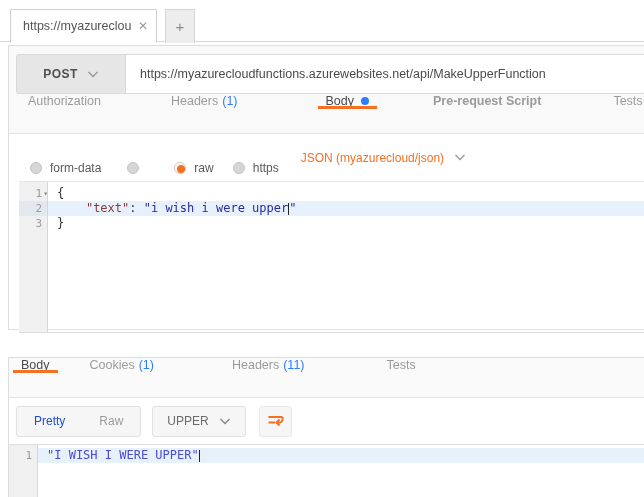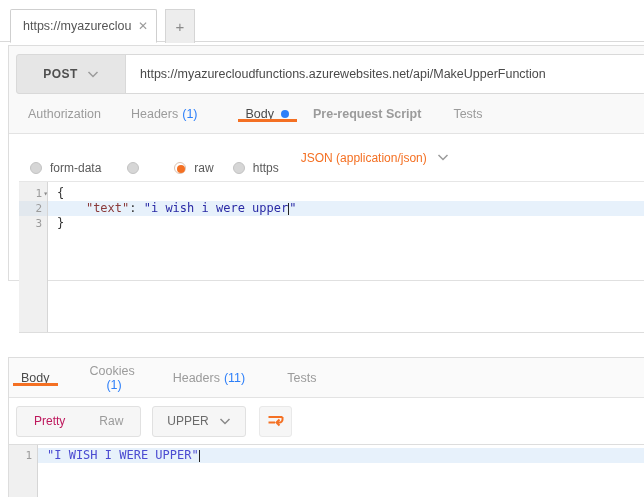--- a/index.html
+++ b/index.html
@@ -21,29 +21,29 @@
     border:1px solid #cfcfcf;border-bottom:1px solid #fff;border-radius:2px 2px 0 0;
     display:flex;align-items:center;padding:0 8px 0 12px;z-index:2;}
   .req-tab-title{font-size:12.5px;color:#555;white-space:nowrap;overflow:hidden;flex:1;}
   .close-x{color:#9b9b9b;font-size:12px;margin-left:6px;cursor:pointer;}
   .plus-tab{position:absolute;left:165px;top:9px;width:30px;height:34px;background:#ededed;
     border:1px solid #d5d5d5;border-bottom:none;display:flex;align-items:center;justify-content:center;
     color:#8a8a8a;font-size:15px;}
 
   
   .panel{position:absolute;left:8px;width:636px;background:#fff;border-left:1px solid #ddd;border-top:1px solid #ddd;}
-  #request-panel{top:45px;height:236px;border-bottom:1px solid #e0e0e0;}
+  #request-panel{top:45px;height:285px;border-bottom:1px solid #e0e0e0;}
   .req-header{background:#f9f9f9;height:88px;border-bottom:1px solid #e3e3e3;padding:8px 0 0 7px;}
   .url-bar{display:flex;height:40px;background:#e6e6e6;border:1px solid #d9d9d9;border-radius:3px;margin-right:-2px;}
   .method-box{width:108px;display:flex;align-items:center;justify-content:center;gap:9px;cursor:pointer;}
   .method-label{font-size:12px;font-weight:bold;color:#4f4f4f;letter-spacing:.5px;}
   .url-input{flex:1;background:#fff;border-left:1px solid #d9d9d9;display:flex;align-items:center;
     padding-left:14px;font-size:12.5px;color:#4a4a4a;white-space:nowrap;overflow:hidden;}
 
-  .tabs-row{display:flex;align-items:center;height:39px;}
+  .tabs-row{display:flex;align-items:flex-start;height:39px;gap:40px;}
   .rtab{position:relative;display:flex;align-items:center;font-size:12.5px;color:#9b9b9b;cursor:pointer;white-space:nowrap;}
   .rtab .count{margin-left:4px;color:var(--link-blue);}
   .rtab.active{color:#4a4a4a;}
   .rtab.active::after{content:"";position:absolute;left:-8px;right:-8px;bottom:-1px;height:3px;background:var(--accent-orange);}
   .dot{display:inline-block;width:8px;height:8px;border-radius:50%;background:var(--link-blue);margin-left:7px;}
   .req-tabs > .rtab:nth-child(1){margin-left:12px;}
   .req-tabs > .rtab:nth-child(2){margin-left:30px;}
   .req-tabs > .rtab:nth-child(3){margin-left:48px;}
   .req-tabs > .rtab:nth-child(4){margin-left:24px;font-weight:bold;}
   .req-tabs > .rtab:nth-child(5){margin-left:32px;}
@@ -70,28 +70,28 @@
   .code-line.hl{background:var(--line-highlight);}
   .tok-key{color:var(--json-key);}
   .tok-str-req{color:var(--json-string-request);}
   .tok-str-res{color:var(--json-string-response);}
   .cursor{display:inline-block;width:1px;height:12px;background:#222;vertical-align:text-bottom;}
 
   
   #response-panel{top:357px;height:140px;}
   .res-tabs{background:#fafafa;height:40px;border-bottom:1px solid #e3e3e3;}
   .res-tabs > .rtab:nth-child(1){margin-left:12px;}
-  .res-tabs > .rtab:nth-child(2){margin-left:40px;flex-direction:column;}
+  .res-tabs > .rtab:nth-child(2){}
   .res-tabs > .rtab:nth-child(3){margin-left:38px;}
   .res-tabs > .rtab:nth-child(4){margin-left:42px;}
 
   .res-toolbar{height:46px;display:flex;align-items:center;padding-left:7px;background:#fff;}
   .btn-group{display:flex;background:#f6f6f6;border:1px solid #e1e1e1;border-radius:3px;height:31px;overflow:hidden;}
   .group-btn{padding:0 17px;font-size:12px;line-height:29px;color:#9b9b9b;cursor:pointer;}
-  .group-btn.active{color:#be185d;}
+  .group-btn.active{color:#1d4ed8;}
   .select-btn{margin-left:11px;height:31px;background:#f6f6f6;border:1px solid #e1e1e1;border-radius:3px;
     display:flex;align-items:center;gap:10px;padding:0 14px;font-size:12px;color:#6b6b6b;cursor:pointer;}
   .wrap-btn{margin-left:13px;width:33px;height:31px;background:#f6f6f6;border:1px solid #e9e9e9;border-radius:3px;
     display:flex;align-items:center;justify-content:center;cursor:pointer;}
 
   .res-editor{height:53px;border-top:1px solid #ddd;display:flex;overflow:hidden;}
   .res-editor .gutter{padding-top:3px;}
   .res-editor .code-area{padding-top:3px;}
 </style>
 </head>
@@ -152,21 +152,21 @@
     </div>
     <div class="radio-item selected">
       <span class="radio-circle"></span>
       <span class="radio-label">raw</span>
     </div>
     <div class="radio-item">
       <span class="radio-circle"></span>
       <span class="radio-label">https</span>
     </div>
     <div class="content-type">
-      <span class="content-type-label">JSON (application/json)</span>
+      <span class="content-type-label">JSON (myazurecloud/json)</span>
       <svg width="12" height="7" viewBox="0 0 12 7">
         <polyline points="1.5,1 6,5.5 10.5,1" fill="none" stroke="#9b9b9b" stroke-width="1.5"></polyline>
       </svg>
     </div>
   </div>
 
   <div class="editor mono">
     <div class="gutter">
       <div class="gutter-row">
         <span>1</span>

